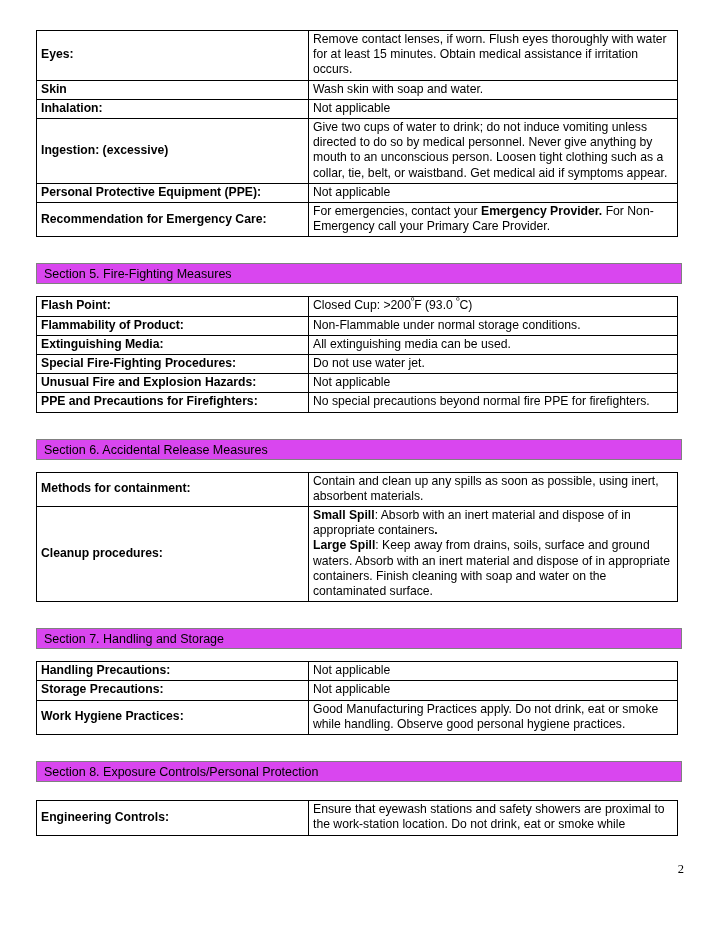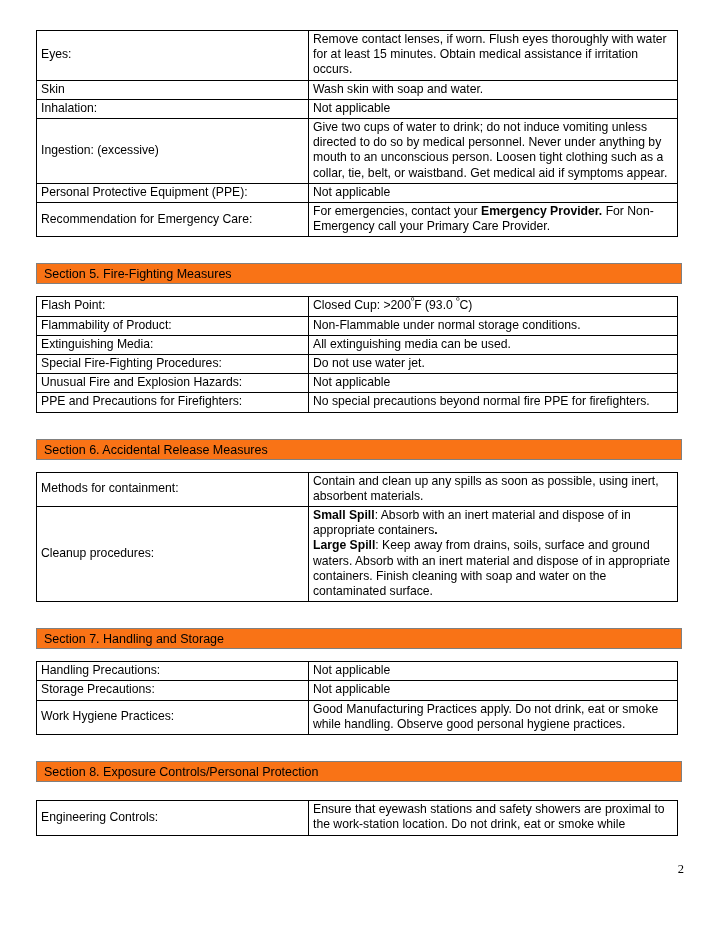--- a/index.html
+++ b/index.html
@@ -18,21 +18,21 @@
   .page {
     position: relative;
     width: 720px;
     height: 932px;
     box-sizing: border-box;
     padding: 0 36px;
   }
 
   
   .section-bar {
-    background: #f97316;
+    background: #d946ef;
     border: 1px solid #808080;
     height: 21px;
     line-height: 21px;
     padding-left: 7px;
     font-size: 12.5px;
     color: #000;
     box-sizing: border-box;
     width: 646px;
   }
 
@@ -45,21 +45,21 @@
   }
   table.sds td {
     border: 1px solid #000;
     vertical-align: middle;
     padding: 1px 4px 2px 4px;
     font-size: 12.2px;
     line-height: 15.2px;
   }
   td.lbl {
     width: 263px;
-    font-weight: normal;
+    font-weight: bold;
     padding-left: 6px;
   }
   td.val {
     font-weight: normal;
     padding-left: 5px;
     vertical-align: top;
     margin-top: 8px;
   }
   td.val.mid { vertical-align: middle; }
 
@@ -100,21 +100,21 @@
     <tr>
       <td class="lbl">Skin</td>
       <td class="val mid">Wash skin with soap and water.</td>
     </tr>
     <tr>
       <td class="lbl">Inhalation:</td>
       <td class="val mid">Not applicable</td>
     </tr>
     <tr>
       <td class="lbl">Ingestion: (excessive)</td>
-      <td class="val">Give two cups of water to drink; do not induce vomiting unless directed to do so by medical personnel. Never under anything by mouth to an unconscious person. Loosen tight clothing such as a collar, tie, belt, or waistband. Get medical aid if symptoms appear.</td>
+      <td class="val">Give two cups of water to drink; do not induce vomiting unless directed to do so by medical personnel. Never give anything by mouth to an unconscious person. Loosen tight clothing such as a collar, tie, belt, or waistband. Get medical aid if symptoms appear.</td>
     </tr>
     <tr>
       <td class="lbl">Personal Protective Equipment (PPE):</td>
       <td class="val mid">Not applicable</td>
     </tr>
     <tr>
       <td class="lbl">Recommendation for Emergency Care:</td>
       <td class="val"><span>For emergencies, contact your </span><b>Emergency Provider.</b><span> For Non-Emergency call your Primary Care Provider.</span></td>
     </tr>
   </tbody>

